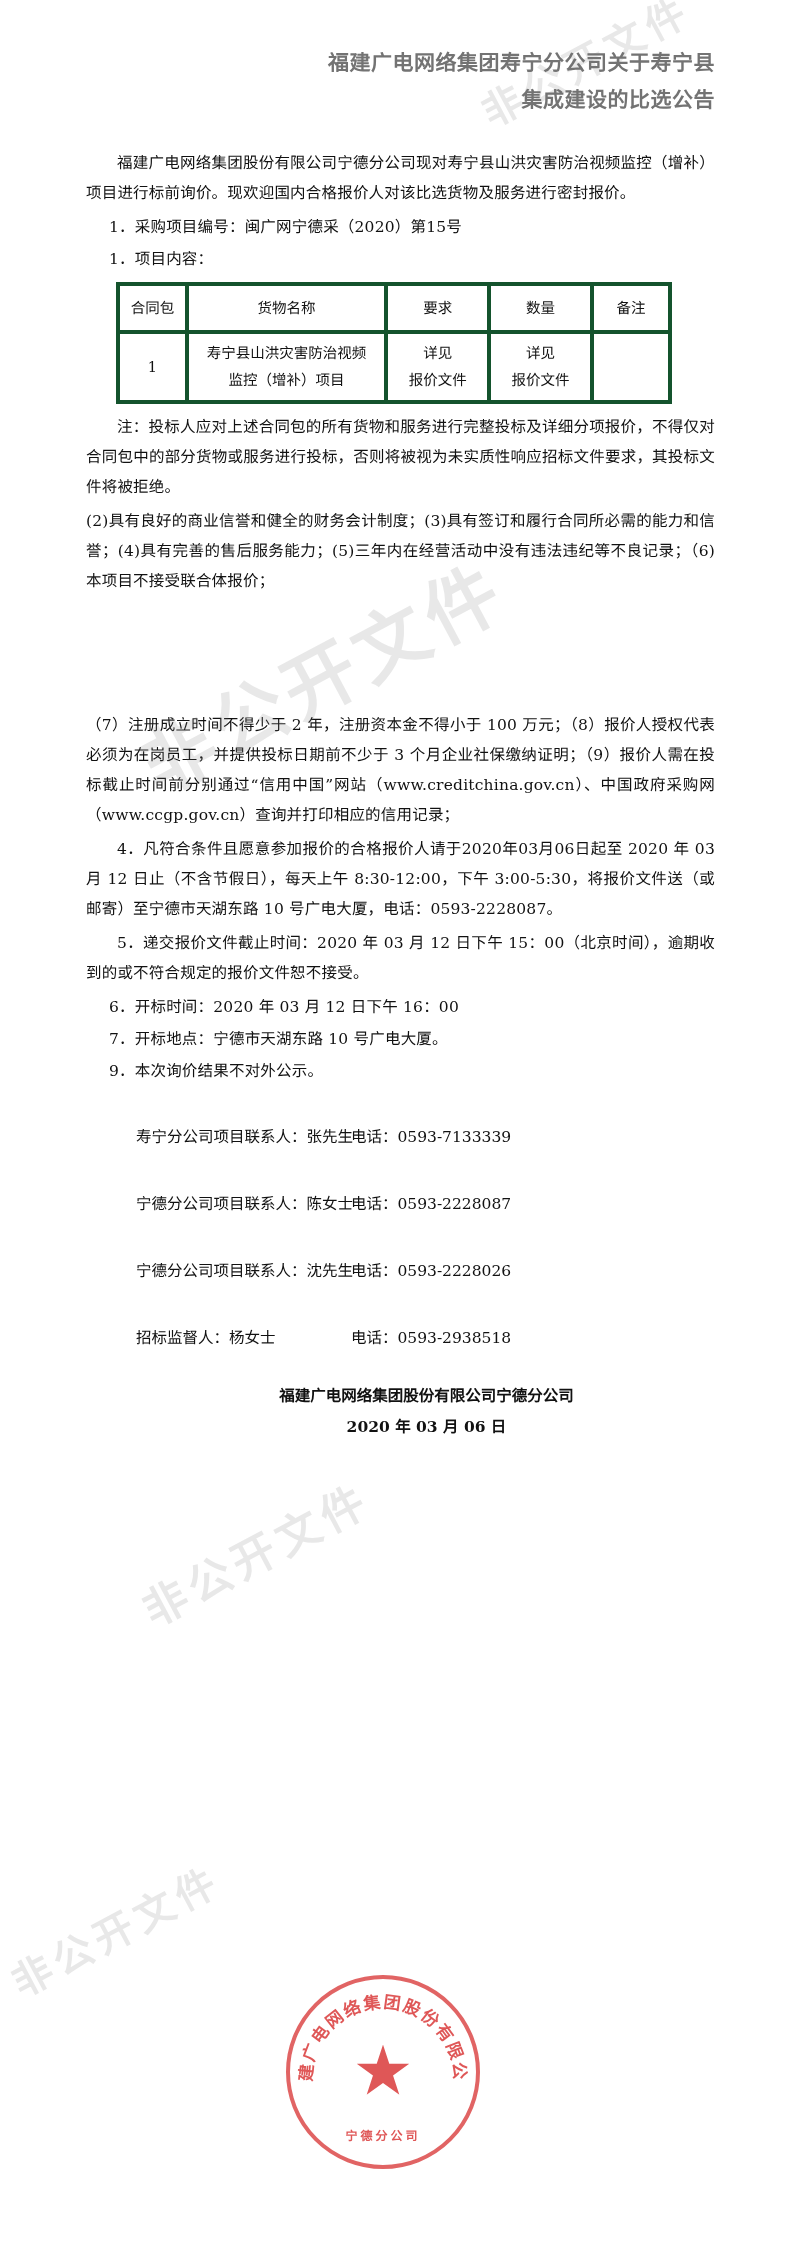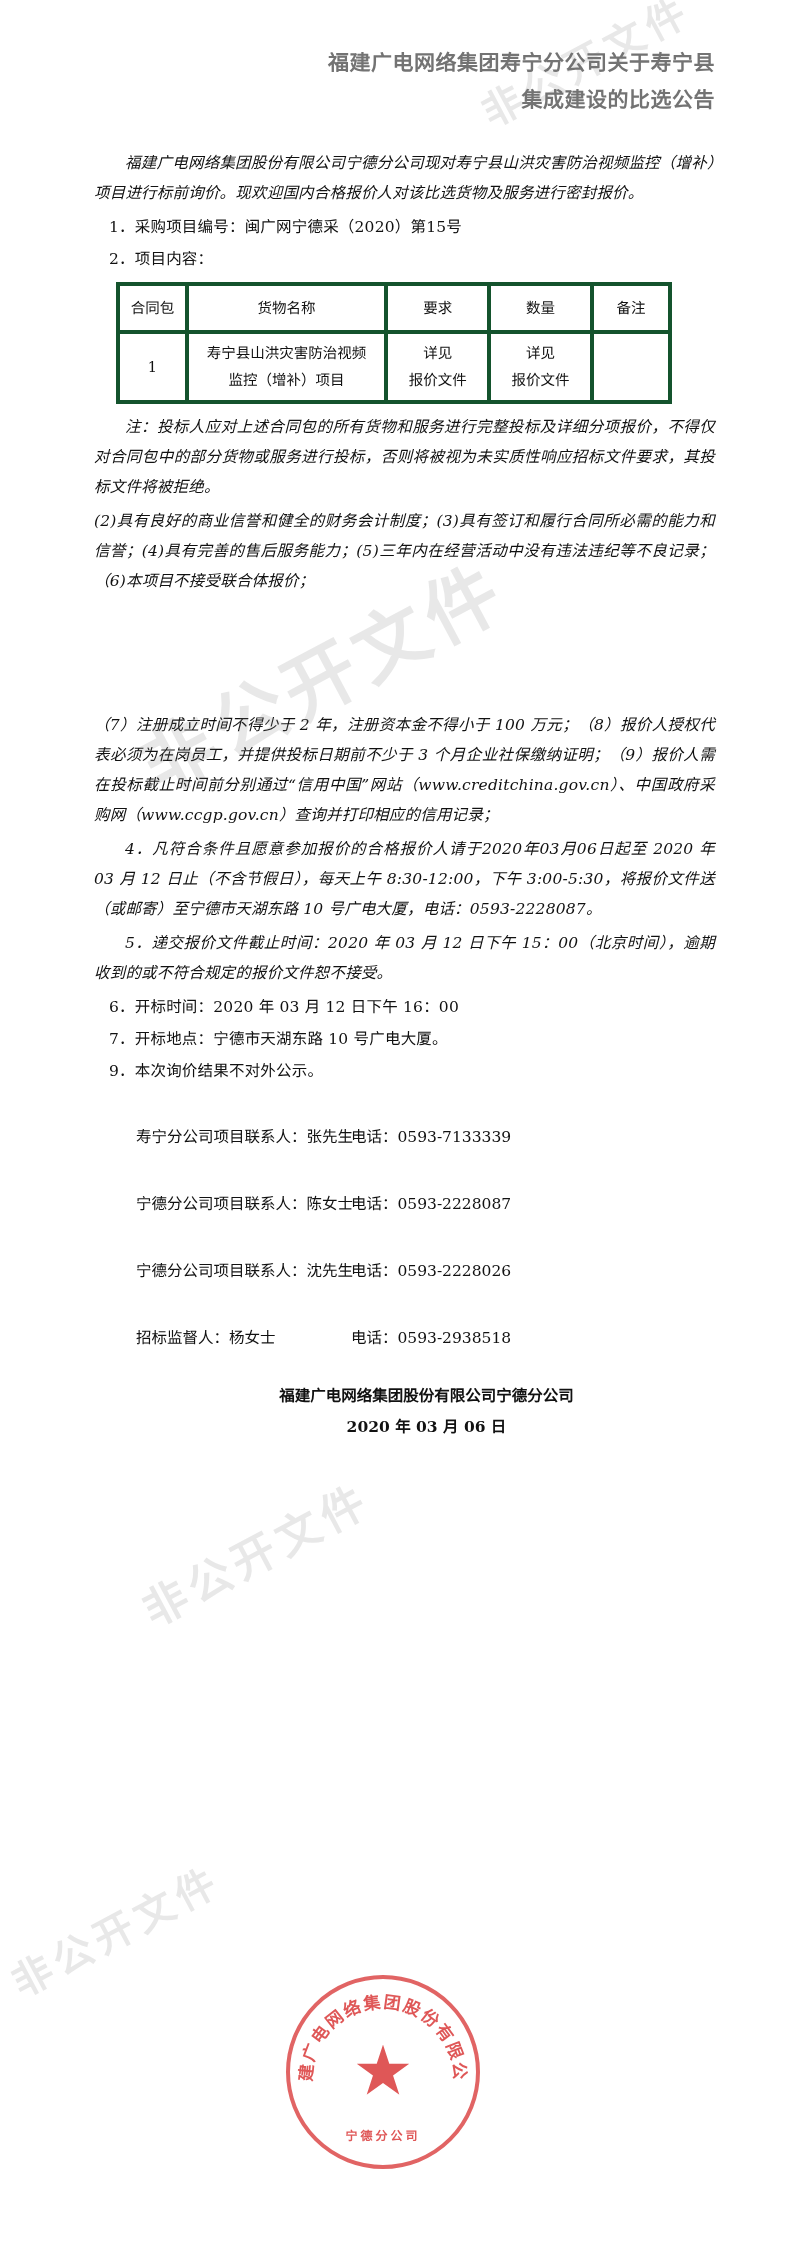--- a/index.html
+++ b/index.html
@@ -50,24 +50,23 @@
     color: #737373;
   }
   .doc-title div { white-space: nowrap; }
 
   
   p.para {
     font-size: 15.5px;
     line-height: 30px;
     text-align: justify;
     text-justify: inter-ideograph;
-    margin: 0 0 4px 16px;
+    margin: 0 0 4px 8px;
     text-indent: 2em;
     letter-spacing: 0.2px;
-    font-style: italic;
   }
   p.para.noindent { text-indent: 0; }
   p.item {
     font-size: 15.5px;
     line-height: 30px;
     margin: 0 0 2px 0;
     text-indent: 2em;
     letter-spacing: 0.2px;
   }
 
@@ -170,21 +169,21 @@
   <div class="wm wm4">非公开文件</div>
 
   <h1 class="doc-title">
     <div>福建广电网络集团寿宁分公司关于寿宁县</div>
     <div>集成建设的比选公告</div>
   </h1>
 
   <p class="para">福建广电网络集团股份有限公司宁德分公司现对寿宁县山洪灾害防治视频监控（增补）项目进行标前询价。现欢迎国内合格报价人对该比选货物及服务进行密封报价。</p>
 
   <p class="item">1．采购项目编号：闽广网宁德采（2020）第15号</p>
-  <p class="item">2．项目内容：</p>
+  <p class="item">1．项目内容：</p>
 
   <table class="goods">
     <thead>
       <tr>
         <th>合同包</th>
         <th>货物名称</th>
         <th>要求</th>
         <th>数量</th>
         <th>备注</th>
       </tr>

